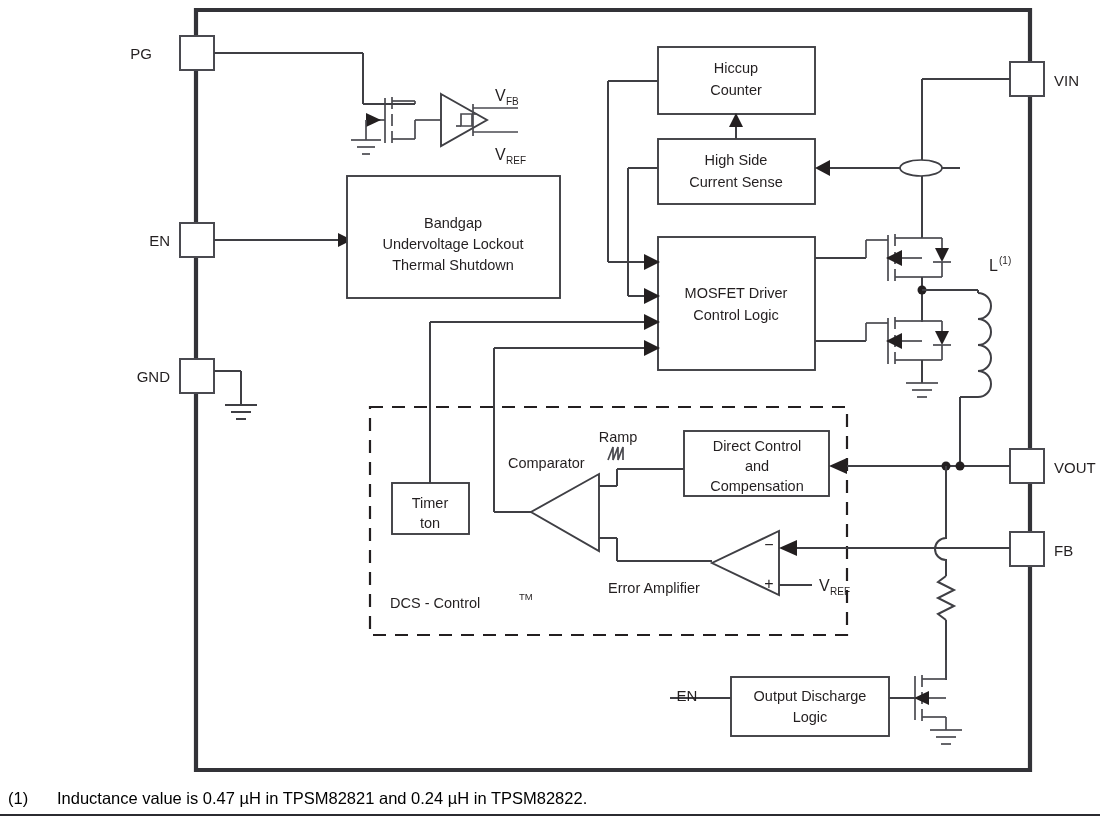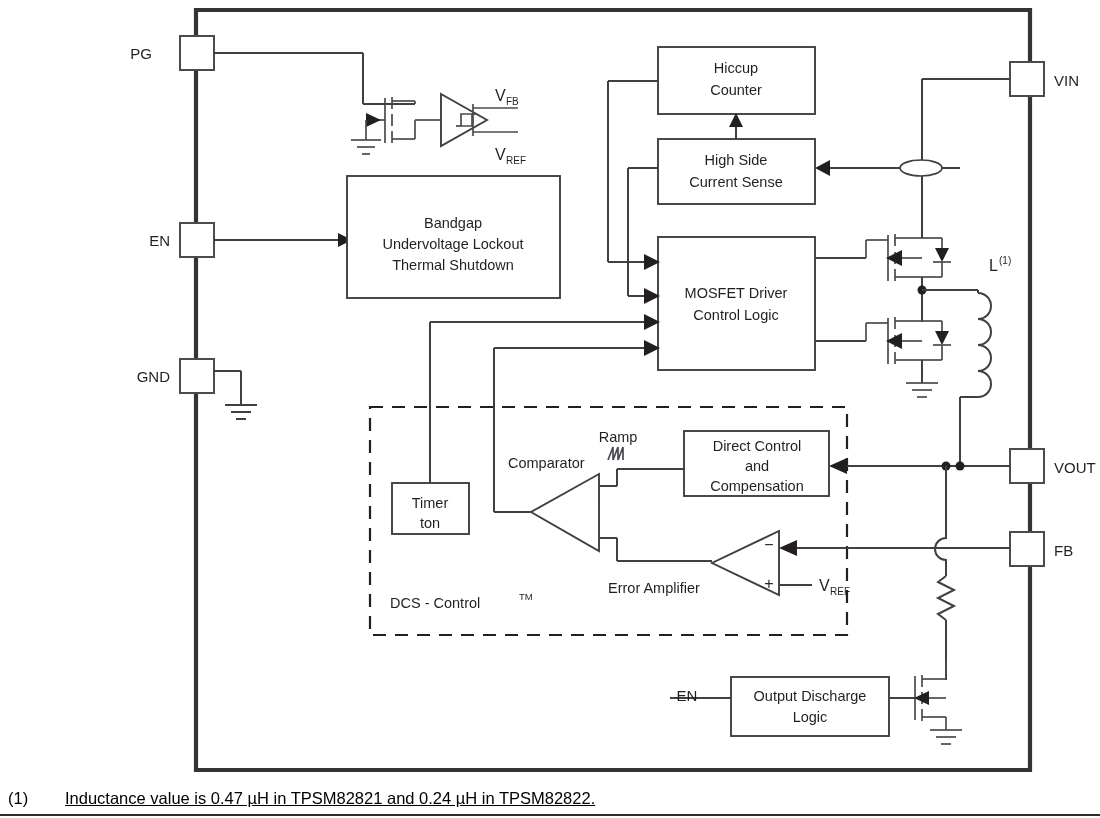--- a/index.html
+++ b/index.html
@@ -14,21 +14,21 @@
   .sym-txt{font-family:"Liberation Sans",sans-serif;font-size:16px;fill:#231f20;}
   .wire{stroke:#3f3f44;stroke-width:2;fill:none;}
   .wire-thin{stroke:#4a4a50;stroke-width:1.7;fill:none;}
   .thick{stroke:#333338;stroke-width:4.2;fill:none;}
   .boxline{stroke:#3f3f44;stroke-width:1.9;fill:#ffffff;}
   .pinbox{stroke:#4a4a50;stroke-width:2;fill:#ffffff;}
   .dash{stroke:#231f20;stroke-width:2.2;fill:none;stroke-dasharray:13 9;}
   .filled{fill:#231f20;stroke:none;}
   .foot{position:absolute;font-family:"Liberation Sans",sans-serif;font-size:16.5px;color:#000;}
   .footnum{position:absolute;left:8px;top:789px;}
-  .foottxt{position:absolute;left:65px;top:789px;white-space:nowrap;text-decoration:underline;}
+  .foottxt{position:absolute;left:57px;top:789px;white-space:nowrap;}
   .botrule{position:absolute;left:0;top:814px;width:1100px;height:2px;background:#2b2b30;}
 </style>
 </head>
 <body>
 
 <div id="stage">
 
 <svg width="1100" height="818" viewBox="0 0 1100 818">
 
   <g>

